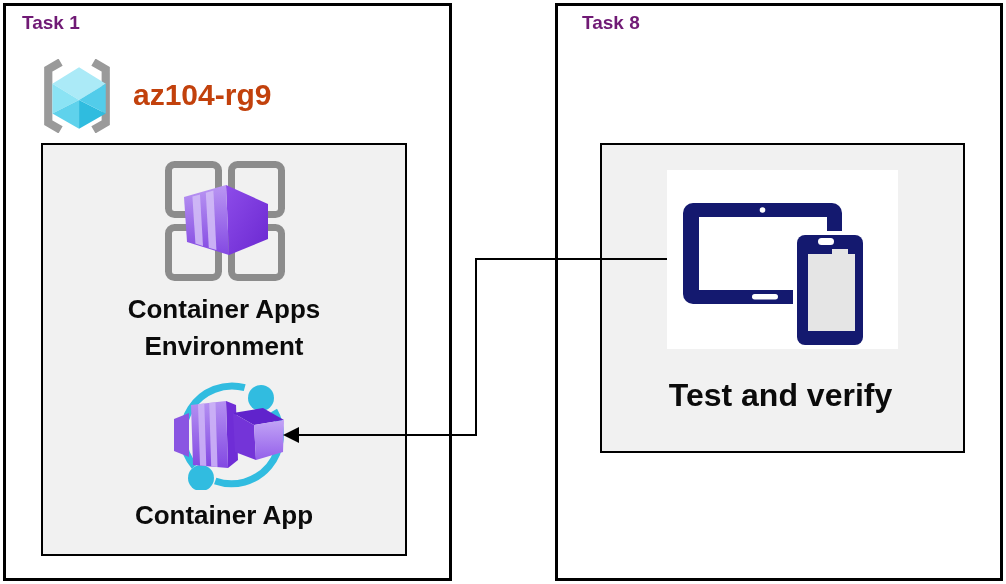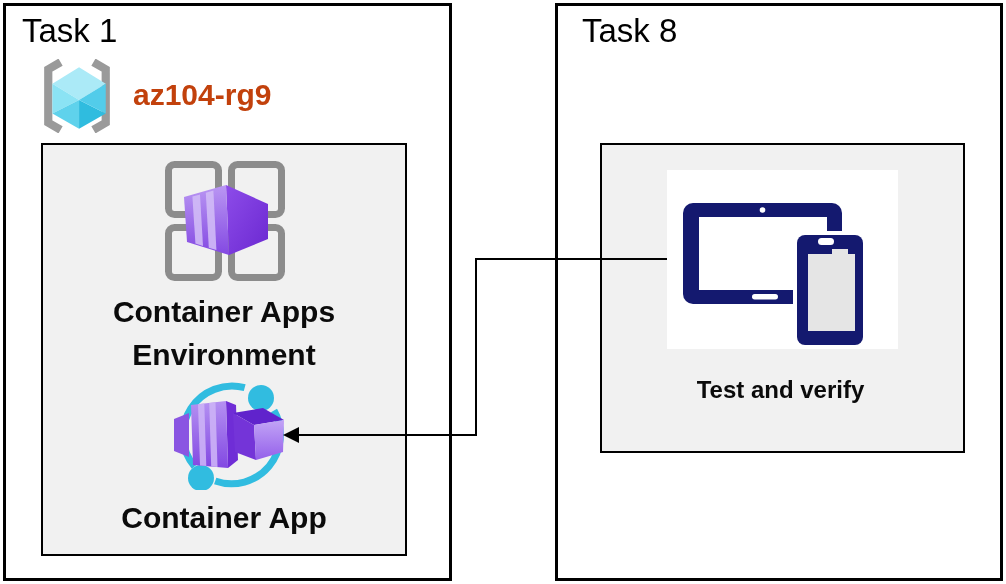--- a/index.html
+++ b/index.html
@@ -4,44 +4,44 @@
 <style>
   html,body{margin:0;padding:0;background:#ffffff;}
   #stage{
     position:relative;width:1006px;height:584px;background:#ffffff;
     font-family:"Liberation Sans",sans-serif;overflow:hidden;
   }
   .panel{position:absolute;border:3px solid #000;background:#fff;}
   #task1-panel{left:3px;top:3px;width:443px;height:572px;}
   #task2-panel{left:555px;top:3px;width:442px;height:572px;}
   .task-title{
-    position:absolute;font-size:33px;font-weight:400;color:#000000;
+    position:absolute;font-size:19px;font-weight:700;color:#701a75;
     letter-spacing:0px;white-space:nowrap;
   }
   #task1-title{left:22px;top:12px;}
   #task2-title{left:582px;top:12px;}
   .inner-box{position:absolute;border:2px solid #000;background:#F1F1F1;}
   #task1-inner{left:41px;top:143px;width:362px;height:409px;}
   #task2-inner{left:600px;top:143px;width:361px;height:306px;}
   .rg-icon{position:absolute;left:38px;top:59px;width:78px;height:74px;}
   #rg-name{
     position:absolute;left:133px;top:78px;font-size:30px;font-weight:700;color:#c2410c;
     white-space:nowrap;
   }
   .node-label{
-    position:absolute;font-size:30px;font-weight:700;color:#0b0b0b;
+    position:absolute;font-size:26px;font-weight:700;color:#0b0b0b;
     text-align:center;line-height:1.42;
   }
   #env-icon{position:absolute;left:165px;top:161px;width:120px;height:120px;}
   #env-label{left:104px;top:291px;width:240px;}
   #app-icon{position:absolute;left:170px;top:380px;width:120px;height:110px;}
   #app-label{left:41px;top:497px;width:366px;}
   #device-plate{position:absolute;left:667px;top:170px;width:231px;height:179px;background:#ffffff;}
   #device-icon{position:absolute;left:0;top:0;width:231px;height:179px;}
-  #verify-label{left:600px;top:373px;width:361px;font-size:24px;}
+  #verify-label{left:600px;top:373px;width:361px;font-size:32px;}
   
   .conn{position:absolute;background:#000;z-index:10;}
   #conn-top{left:476px;top:258px;width:191px;height:2px;}
   #conn-vert{left:475px;top:258px;width:2px;height:178px;}
   #conn-bottom{left:298px;top:434px;width:178px;height:2px;}
   #conn-arrowhead{
     position:absolute;left:283px;top:427px;width:0;height:0;z-index:10;
     border-top:8px solid transparent;border-bottom:8px solid transparent;
     border-right:16px solid #000;
   }

